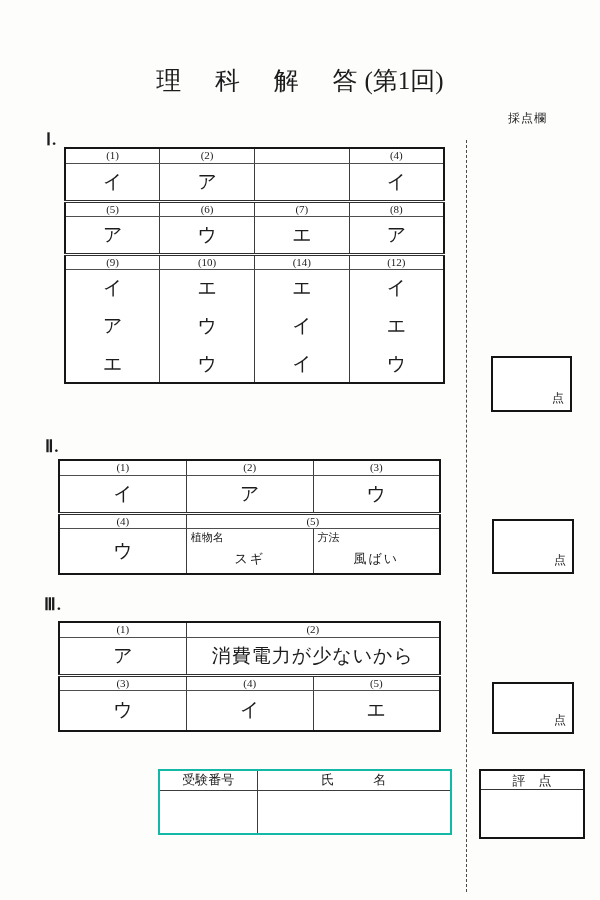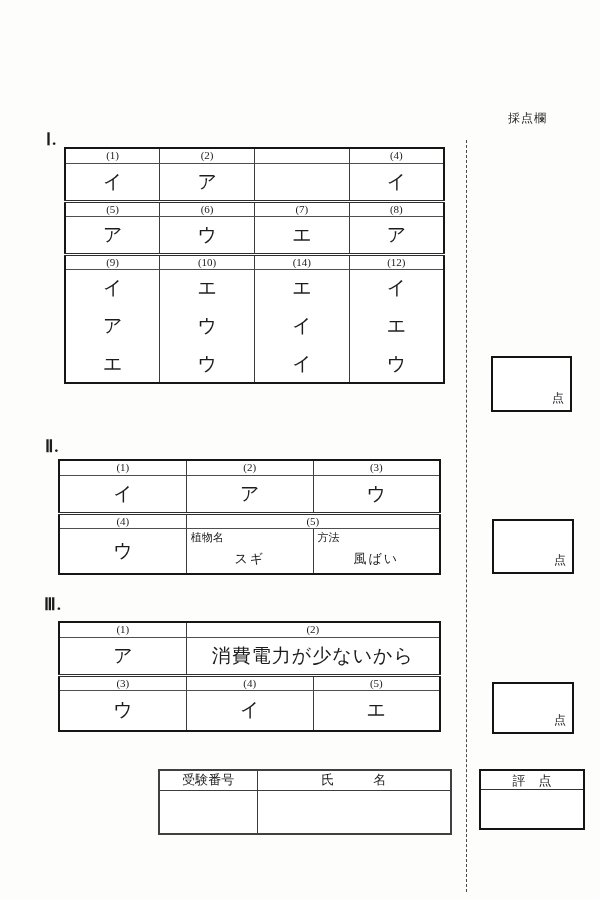--- a/index.html
+++ b/index.html
@@ -108,59 +108,62 @@
   .pointbox .pt {
     position: absolute;
     right: 6px; bottom: 3px;
     font-size: 12px;
   }
 
   
   .scorebox {
     position: absolute;
     left: 479px; top: 769px;
-    width: 106px; height: 61px;
+    width: 106px; height: 70px;
     border: 2px solid #141414;
     background: #fff;
   }
   .scorebox .hd {
     height: 19px;
     line-height: 19px;
     border-bottom: 1px solid #333;
     text-align: center;
     font-size: 13px;
   }
 
   
   table.idtable {
     position: absolute;
     left: 158px; top: 769px;
     width: 292px;
     border-collapse: collapse;
     table-layout: fixed;
     background: #fff;
-    border: 2px solid #404040;
+    border: 2px solid #14b8a6;
   }
   table.idtable td {
     border: 1px solid #3c3c3c;
     text-align: center;
     padding: 0;
   }
   table.idtable tr.hd td {
     height: 20px;
     font-size: 13px;
     line-height: 18px;
   }
   table.idtable tr.bd td { height: 44px; }
 </style>
 </head>
 <body>
 
 <div class="page">
 
+  <div class="title">
+    <span class="main">理 科 解 答</span><span class="sub">(第1回)</span>
+  </div>
 
   <div class="saiten-label">採点欄</div>
   <div class="v-divider"></div>
 
   <div class="sec-num" id="num1">Ⅰ.</div>
   <table class="anskey" id="table1">
     <colgroup>
         <col style="width:25%">
         <col style="width:25%">
         <col style="width:25%">

